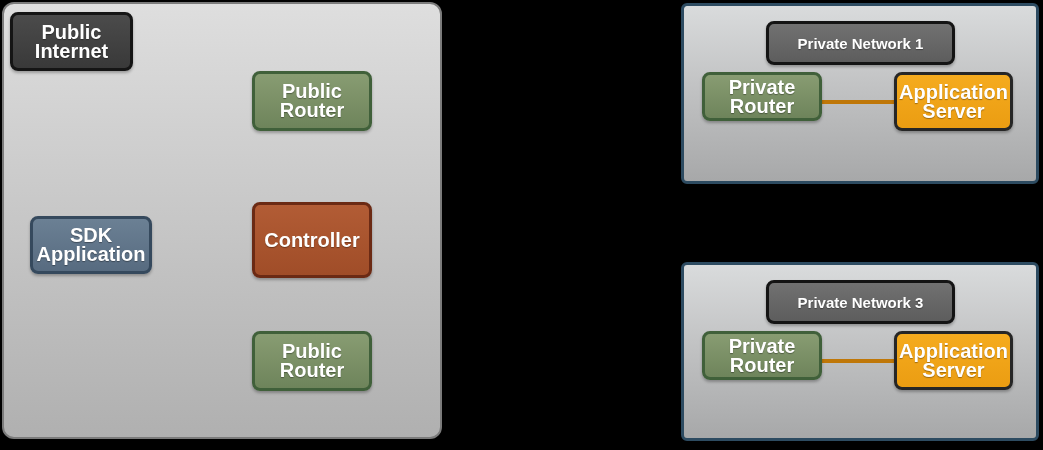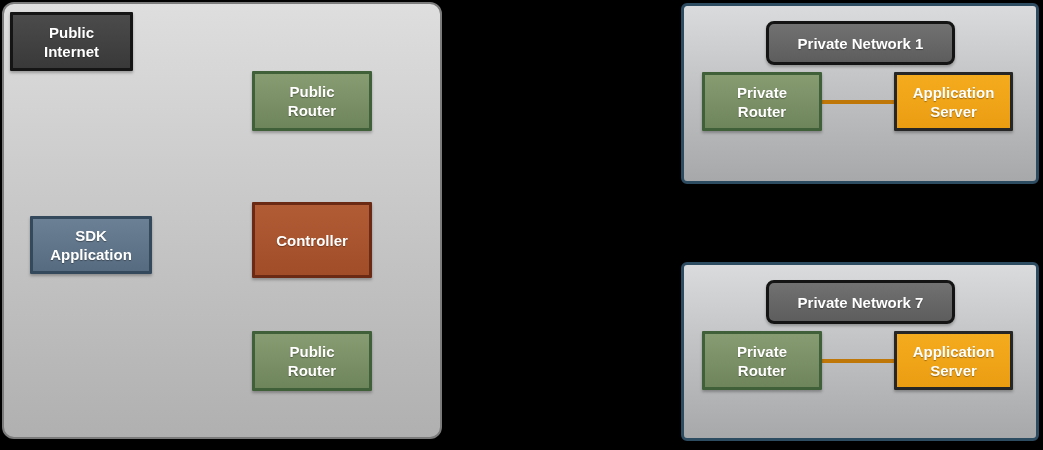--- a/index.html
+++ b/index.html
@@ -13,24 +13,24 @@
   }
   .node {
     position: absolute;
     box-sizing: border-box;
     display: flex;
     align-items: center;
     justify-content: center;
     text-align: center;
     color: #fff;
     font-weight: bold;
-    font-size: 15px;
+    font-size: 20px;
     line-height: 19px;
     white-space: pre-line;
-    border-radius: 1px;
+    border-radius: 8px;
     text-shadow: 0 1px 1px rgba(0,0,0,0.35);
     box-shadow: 0 2px 3px rgba(0,0,0,0.28);
   }
   
   .zone-public {
     position: absolute;
     left: 2px; top: 2px;
     width: 440px; height: 437px;
     box-sizing: border-box;
     border: 2px solid #7b7b7b;
@@ -60,21 +60,21 @@
 
   
   .pos-public-internet      { left: 6px;   top: 8px;   width: 123px; height: 59px; }
   .pos-public-router-top    { left: 248px; top: 67px;  width: 120px; height: 60px; }
   .pos-sdk-application      { left: 26px;  top: 212px; width: 122px; height: 58px; }
   .pos-controller           { left: 248px; top: 198px; width: 120px; height: 76px; }
   .pos-public-router-bottom { left: 248px; top: 327px; width: 120px; height: 60px; }
 
   
   .pos-net-title      { left: 82px;  top: 15px;  width: 189px; height: 44px; }
-  .pos-private-router { left: 18px;  top: 66px; width: 120px; height: 59px; }
+  .pos-private-router { left: 18px;  top: 66px; width: 120px; height: 49px; }
   .pos-app-server     { left: 210px; top: 66px; width: 119px; height: 59px; }
   .connector {
     position: absolute;
     left: 138px; top: 94px;
     width: 72px; height: 4px;
     background: #bf7708;
     box-shadow: none;
   }
 </style>
 </head>
@@ -97,21 +97,21 @@
   <div class="zone-private net1">
     <div class="node node-title pos-net-title">Private Network 1</div>
     <div class="connector"></div>
     <div class="node node-green pos-private-router">Private
 Router</div>
     <div class="node node-orange pos-app-server">Application
 Server</div>
   </div>
 
   <div class="zone-private net2">
-    <div class="node node-title pos-net-title">Private Network 7</div>
+    <div class="node node-title pos-net-title">Private Network 3</div>
     <div class="connector"></div>
     <div class="node node-green pos-private-router">Private
 Router</div>
     <div class="node node-orange pos-app-server">Application
 Server</div>
   </div>
 
 </div>
 
 </body></html>

